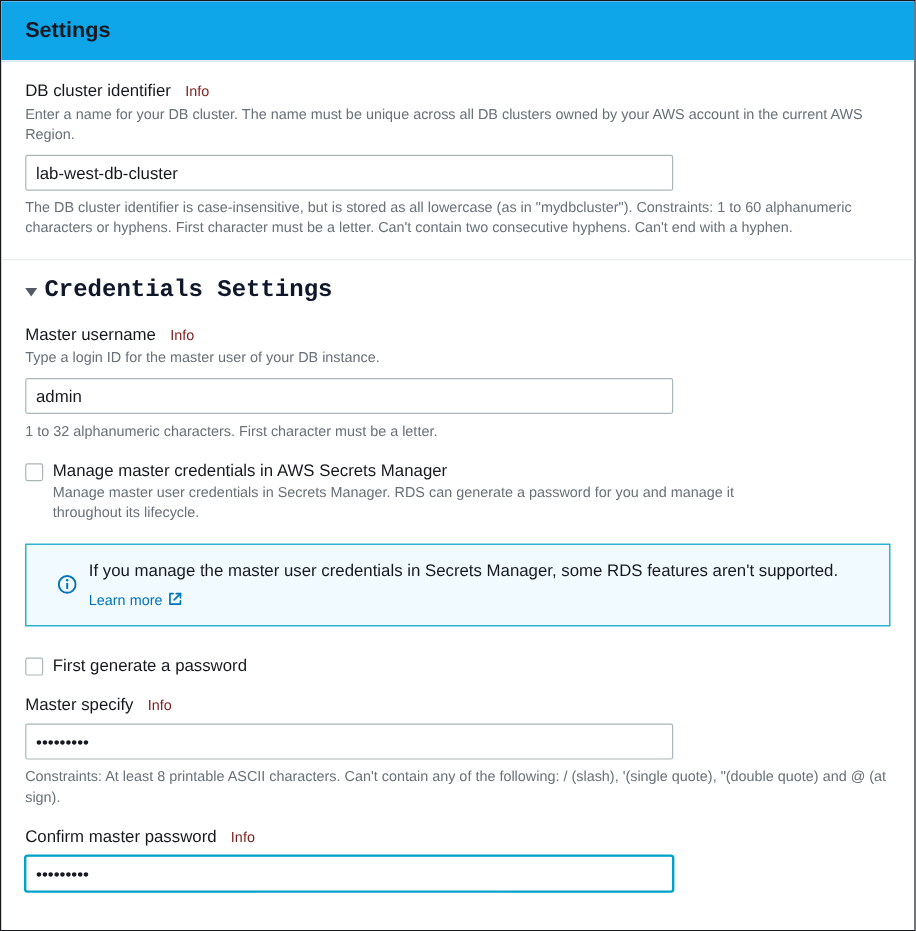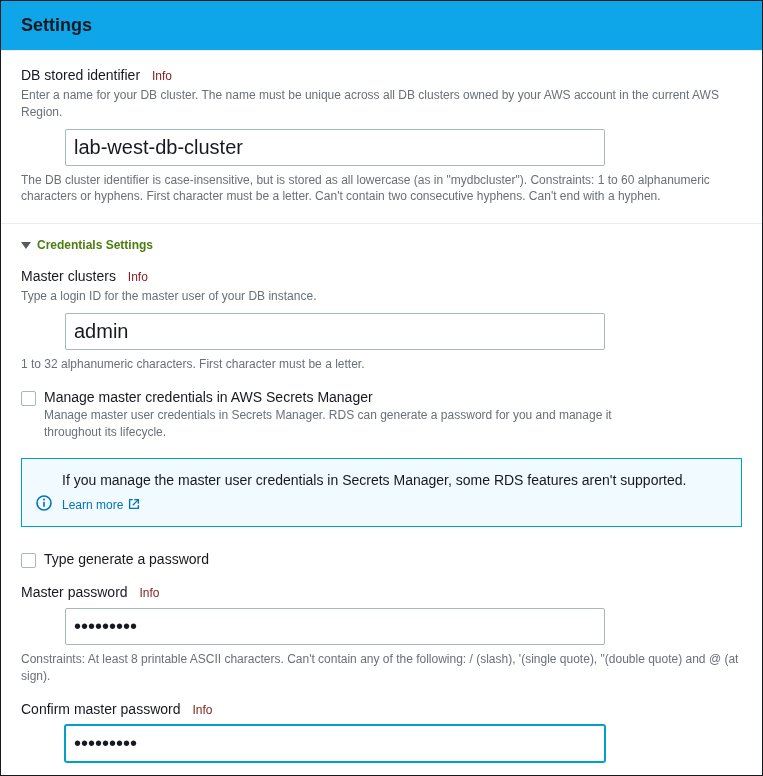--- a/index.html
+++ b/index.html
@@ -45,47 +45,47 @@
     }
     .constraint-text {
       color: #687078;
       font-size: 12px;
       line-height: 1.4;
       margin-top: 6px;
     }
     input[type="text"], input[type="password"] {
       width: 540px;
       padding: 6px 8px;
-      font-size: 20px;
+      font-size: 14px;
       border: 1px solid #aab7b8;
       border-radius: 2px;
       margin-top: 8px;
       color: #16191f;
       outline: none;
-      margin-left: 44px;
     }
     .divider {
       border-top: 1px solid #eaeded;
       margin: 18px -20px 0 -20px;
     }
     .section-header {
       display: flex;
       align-items: center;
       margin-top: 14px;
       cursor: pointer;
     }
     .section-header .triangle {
       margin-right: 6px;
       display: inline-flex;
       align-items: center;
     }
     .section-header h2 {
-      font-size: 12px;
+      font-size: 20px;
       font-weight: 700;
-      color: #4d7c0f;
+      color: #0f172a;
+      font-family: Liberation Mono, monospace;
     }
     .field-block {
       margin-top: 16px;
     }
     .checkbox-row {
       display: flex;
       align-items: flex-start;
       margin-top: 16px;
     }
     .checkbox-row input[type="checkbox"] {
@@ -110,24 +110,24 @@
     .checkbox-desc {
       color: #687078;
       font-size: 12px;
       line-height: 1.4;
       margin-top: 2px;
       max-width: 590px;
     }
     .info-box {
       border: 1px solid #00a1c9;
       background: #f1faff;
-      padding: 12px 14px;
+      padding: 12px 26px;
       margin-top: 18px;
       display: flex;
-      align-items: flex-end;
+      align-items: center;
     }
     .info-box .info-icon {
       color: #0073bb;
       margin-right: 10px;
       margin-top: 2px;
       flex-shrink: 0;
     }
     .info-box-text {
       font-size: 14px;
       color: #16191f;
@@ -152,40 +152,40 @@
 </head>
 <body>
 
 <div class="header">
   <h1>Settings</h1>
 </div>
 
 <div class="content">
 
   <div class="field-block" style="margin-top:0">
-    <span class="field-label">DB stored identifier</span>
+    <span class="field-label">DB cluster identifier</span>
     <span class="info-link">Info</span>
     <div class="help-text">Enter a name for your DB cluster. The name must be unique across all DB clusters owned by your AWS account in the current AWS Region.</div>
     <input type="text" value="lab-west-db-cluster" style="">
     <div class="constraint-text">The DB cluster identifier is case-insensitive, but is stored as all lowercase (as in "mydbcluster"). Constraints: 1 to 60 alphanumeric characters or hyphens. First character must be a letter. Can't contain two consecutive hyphens. Can't end with a hyphen.</div>
   </div>
 
   <div class="divider"></div>
 
   <div class="section-header">
     <span class="triangle">
       <svg width="10" height="10" viewBox="0 0 10 10">
           <polygon points="0,2 10,2 5,9" fill="#545b64"></polygon>
         </svg>
     </span>
     <h2>Credentials Settings</h2>
   </div>
 
   <div class="field-block">
-    <span class="field-label">Master clusters</span>
+    <span class="field-label">Master username</span>
     <span class="info-link">Info</span>
     <div class="help-text">Type a login ID for the master user of your DB instance.</div>
     <input type="text" value="admin" style="">
     <div class="constraint-text">1 to 32 alphanumeric characters. First character must be a letter.</div>
   </div>
 
   <div class="checkbox-row">
     <input type="checkbox" style="">
     <div class="checkbox-label-group">
       <div class="checkbox-label">Manage master credentials in AWS Secrets Manager</div>
@@ -212,26 +212,26 @@
             <path d="M13 3L7 9" stroke="#0073bb" stroke-width="1.6" stroke-linecap="round"></path>
           </svg>
         </span>
       </span>
     </div>
   </div>
 
   <div class="checkbox-row" style="margin-top:24px">
     <input type="checkbox" style="">
     <div class="checkbox-label-group">
-      <div class="checkbox-label">Type generate a password</div>
+      <div class="checkbox-label">First generate a password</div>
     </div>
   </div>
 
   <div class="field-block">
-    <span class="field-label">Master password</span>
+    <span class="field-label">Master specify</span>
     <span class="info-link">Info</span>
     <br>
     <input type="password" value="•••••••••" style="">
     <div class="constraint-text">Constraints: At least 8 printable ASCII characters. Can't contain any of the following: / (slash), '(single quote), "(double quote) and @ (at sign).</div>
   </div>
 
   <div class="field-block">
     <span class="field-label">Confirm master password</span>
     <span class="info-link">Info</span>
     <br>

